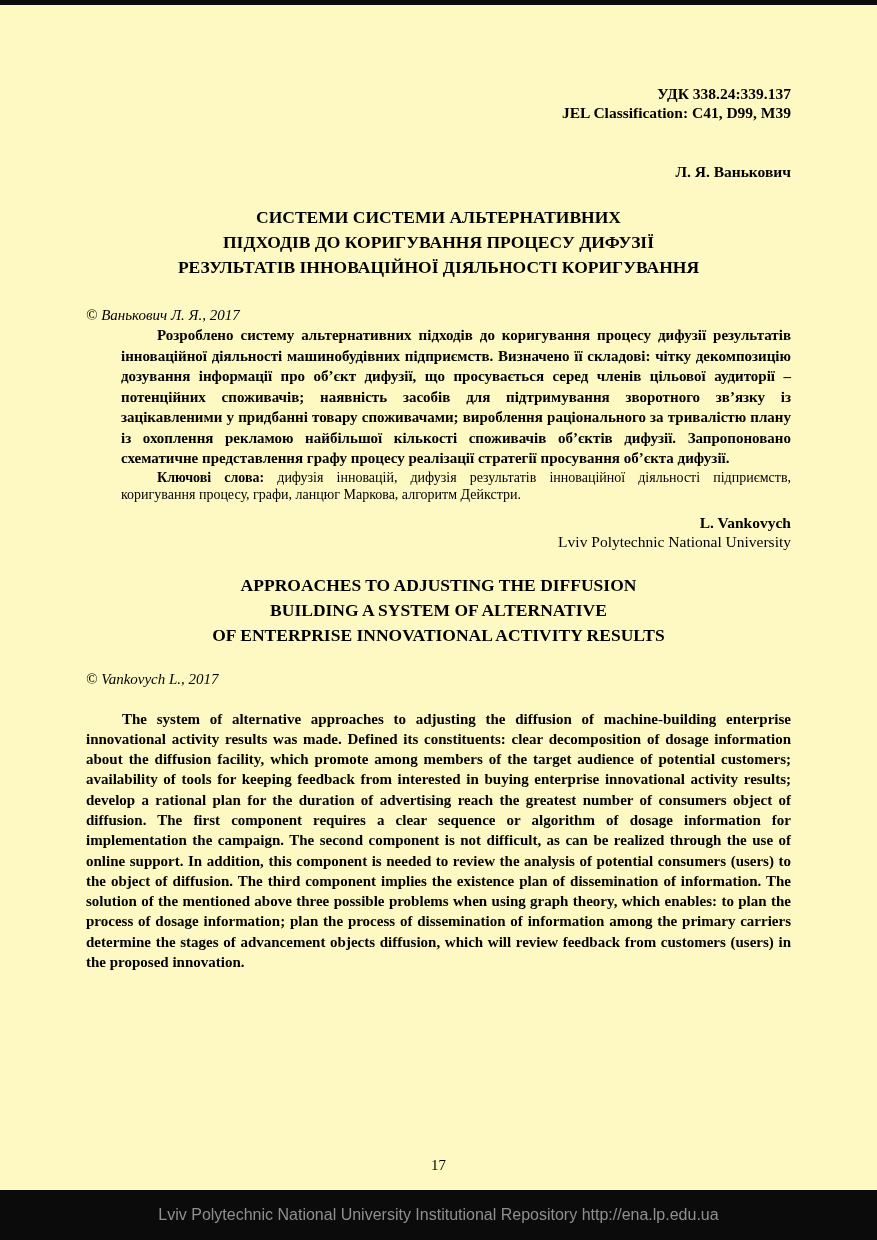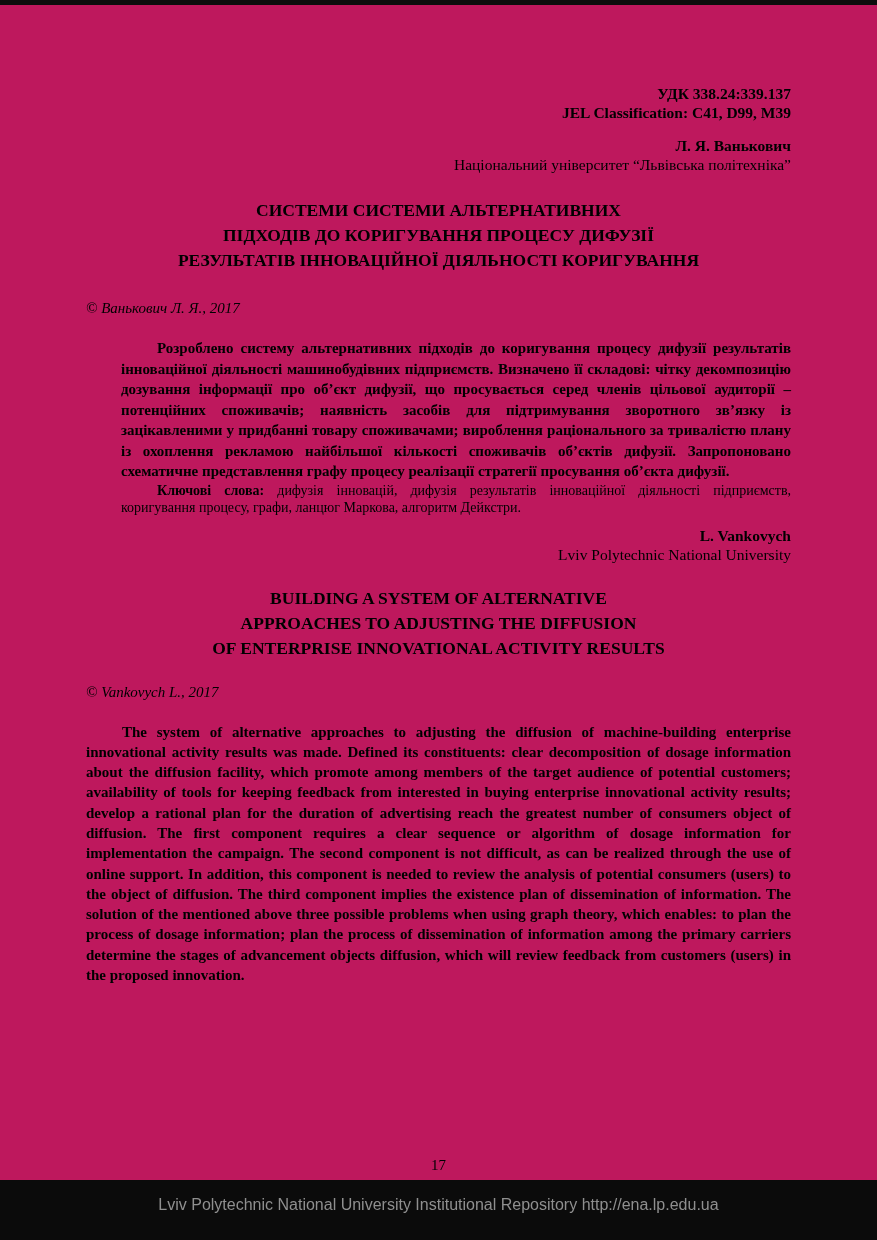--- a/index.html
+++ b/index.html
@@ -5,53 +5,53 @@
   * { margin:0; padding:0; box-sizing:border-box; }
   html, body { width:877px; }
   body {
     background:#151515;
     font-family:"Liberation Serif", serif;
     color:#000;
   }
   .page {
     position:relative;
     width:877px; height:1240px;
-    background:#be185d;
+    background:#fef9c3;
     overflow:hidden;
   }
   .scan-top-edge {
     position:absolute; top:0; left:0;
     width:877px; height:5px;
     background:#0d0d0d;
   }
   .content {
     padding:84px 86px 0 86px;
   }
   .right-block { text-align:right; }
   .udc-line, .jel-line {
     font-weight:bold; font-size:15.5px; line-height:19px;
   }
-  .author-block { margin-top:14px; }
+  .author-block { margin-top:40px; }
   .author-name { font-weight:bold; font-size:15.5px; line-height:19px; }
   .affiliation { font-size:15.5px; line-height:19px; }
   .main-title {
     margin-top:24px;
     text-align:center;
     font-weight:bold;
     font-size:17.5px;
     line-height:25px;
   }
   .copyright-line {
     margin-top:26px;
     font-style:italic;
     font-size:15px;
     line-height:19px;
     text-align:left;
   }
-  .abstract-ua-block { margin-left:35px; margin-top:20px; }
+  .abstract-ua-block { margin-left:35px; }
   .abstract-ua {
     font-weight:bold;
     font-size:15px;
     line-height:20.5px;
     text-align:justify;
     text-indent:36px;
   }
   .kw {
     font-size:14px;
     line-height:17px;
@@ -74,21 +74,21 @@
   .page-number {
     position:absolute;
     bottom:66px; left:0;
     width:100%;
     text-align:center;
     font-size:15px;
   }
   .repo-footer {
     position:absolute;
     bottom:0; left:0;
-    width:877px; height:60px;
+    width:877px; height:50px;
     background:#0b0b0b;
     text-align:center;
   }
   .repo-footer span {
     font-family:"Liberation Sans", sans-serif;
     font-size:16px;
     line-height:50px;
     color:#8f8f8f;
   }
 </style>
@@ -100,21 +100,20 @@
 
   <div class="content">
 
     <div class="right-block">
       <div class="udc-line">УДК 338.24:339.137</div>
       <div class="jel-line">JEL Classification: C41, D99, M39</div>
     </div>
 
     <div class="right-block author-block">
       <div class="author-name">Л. Я. Ванькович</div>
-      <div class="affiliation">Національний університет “Львівська політехніка”</div>
     </div>
 
     <h1 class="main-title">
       <div>СИСТЕМИ СИСТЕМИ АЛЬТЕРНАТИВНИХ</div>
       <div>ПІДХОДІВ ДО КОРИГУВАННЯ ПРОЦЕСУ ДИФУЗІЇ</div>
       <div>РЕЗУЛЬТАТІВ ІННОВАЦІЙНОЇ ДІЯЛЬНОСТІ КОРИГУВАННЯ</div>
     </h1>
 
     <div class="copyright-line">© Ванькович Л. Я., 2017</div>
 
@@ -122,22 +121,22 @@
       <p class="abstract-ua">Розроблено систему альтернативних підходів до коригування процесу дифузії результатів інноваційної діяльності машинобудівних підприємств. Визначено її складові: чітку декомпозицію дозування інформації про об’єкт дифузії, що просувається серед членів цільової аудиторії – потенційних споживачів; наявність засобів для підтримування зворотного зв’язку із зацікавленими у придбанні товару споживачами; вироблення раціонального за тривалістю плану із охоплення рекламою найбільшої кількості споживачів об’єктів дифузії. Запропоновано схематичне представлення графу процесу реалізації стратегії просування об’єкта дифузії.</p>
       <p class="kw"><b>Ключові слова:</b><span> дифузія інновацій, дифузія результатів інноваційної діяльності підприємств, коригування процесу, графи, ланцюг Маркова, алгоритм Дейкстри.</span></p>
     </div>
 
     <div class="right-block en-author-block">
       <div class="author-name">L. Vankovych</div>
       <div class="affiliation">Lviv Polytechnic National University</div>
     </div>
 
     <h1 class="main-title en-title">
+      <div>APPROACHES TO ADJUSTING THE DIFFUSION</div>
       <div>BUILDING A SYSTEM OF ALTERNATIVE</div>
-      <div>APPROACHES TO ADJUSTING THE DIFFUSION</div>
       <div>OF ENTERPRISE INNOVATIONAL ACTIVITY RESULTS</div>
     </h1>
 
     <div class="copyright-line en-copyright">© Vankovych L., 2017</div>
 
     <div class="abstract-en">
       <p>The system of alternative approaches to adjusting the diffusion of machine-building enterprise innovational activity results was made. Defined its constituents: clear decomposition of dosage information about the diffusion facility, which promote among members of the target audience of potential customers; availability of tools for keeping feedback from interested in buying enterprise innovational activity results; develop a rational plan for the duration of advertising reach the greatest number of consumers object of diffusion. The first component requires a clear sequence or algorithm of dosage information for implementation the campaign. The second component is not difficult, as can be realized through the use of online support. In addition, this component is needed to review the analysis of potential consumers (users) to the object of diffusion. The third component implies the existence plan of dissemination of information. The solution of the mentioned above three possible problems when using graph theory, which enables: to plan the process of dosage information; plan the process of dissemination of information among the primary carriers determine the stages of advancement objects diffusion, which will review feedback from customers (users) in the proposed innovation.</p>
     </div>
 
   </div>

